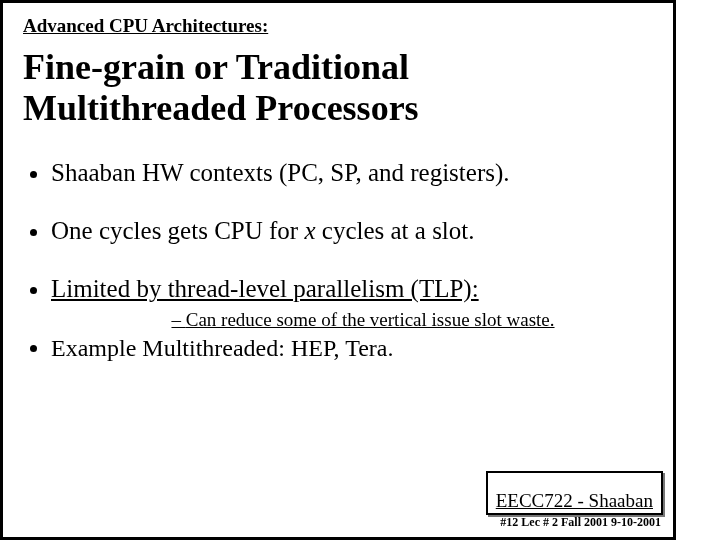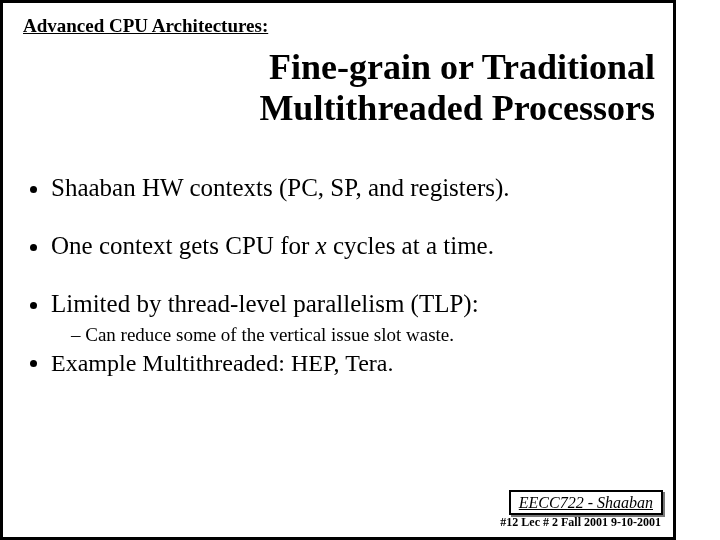--- a/index.html
+++ b/index.html
@@ -17,68 +17,69 @@
     position: relative;
     padding: 10px 18px 10px 20px;
   }
   .topic {
     font-size: 19px;
     font-weight: bold;
     text-decoration: underline;
     margin: 2px 0 10px 0;
   }
   .title {
-    text-align: right;
+    text-align: left;
     font-size: 36px;
     font-weight: bold;
     line-height: 1.15;
-    margin: 0 0 44px 0;
+    margin: 0 0 29px 0;
   }
   ul.main {
     list-style-type: disc;
     margin: 0;
     padding-left: 28px;
   }
   ul.main > li {
     font-size: 25px;
     margin-bottom: 30px;
   }
   ul.main > li.tight {
     margin-bottom: 4px;
+    text-decoration: underline;
   }
   ul.main > li.last {
     margin-bottom: 0;
     font-size: 24px;
   }
   ul.sub {
     list-style-type: none;
     margin: 6px 0 0 0;
     padding-left: 20px;
+    text-align: center;
   }
   ul.sub > li {
     font-size: 19px;
     margin: 0 0 2px 0;
   }
   ul.sub > li::before {
     content: "– ";
   }
   .italic {
     font-style: italic;
   }
   .footer-box {
     position: absolute;
     right: 10px;
     bottom: 22px;
     border: 2px solid #000;
     box-shadow: 2px 2px 0 #777;
     background: #fff;
-    padding: 2px 8px 1px 8px;
-    font-size: 16px;
+    padding: 17px 8px 1px 8px;
+    font-size: 19px;
     text-decoration: underline;
-    font-style: italic;
   }
   .footer-line {
     position: absolute;
     right: 12px;
     bottom: 7px;
     font-size: 12px;
     font-weight: bold;
   }
 </style>
 </head>
@@ -89,21 +90,21 @@
   <div class="topic">Advanced CPU Architectures:</div>
 
   <div class="title">
     <span>Fine-grain or Traditional</span><br>
     <span>Multithreaded Processors</span>
   </div>
 
   <ul class="main">
     <li>Shaaban HW contexts (PC, SP, and registers).</li>
     <li>
-      <span>One context gets CPU for </span><span class="italic">x</span><span> cycles at a time.</span>
+      <span>One cycles gets CPU for </span><span class="italic">x</span><span> cycles at a slot.</span>
     </li>
     <li class="tight">
       <span>Limited by thread-level parallelism (TLP):</span>
       <ul class="sub">
         <li>Can reduce some of the vertical issue slot waste.</li>
       </ul>
     </li>
     <li class="last">Example Multithreaded:  HEP, Tera.</li>
   </ul>
 

